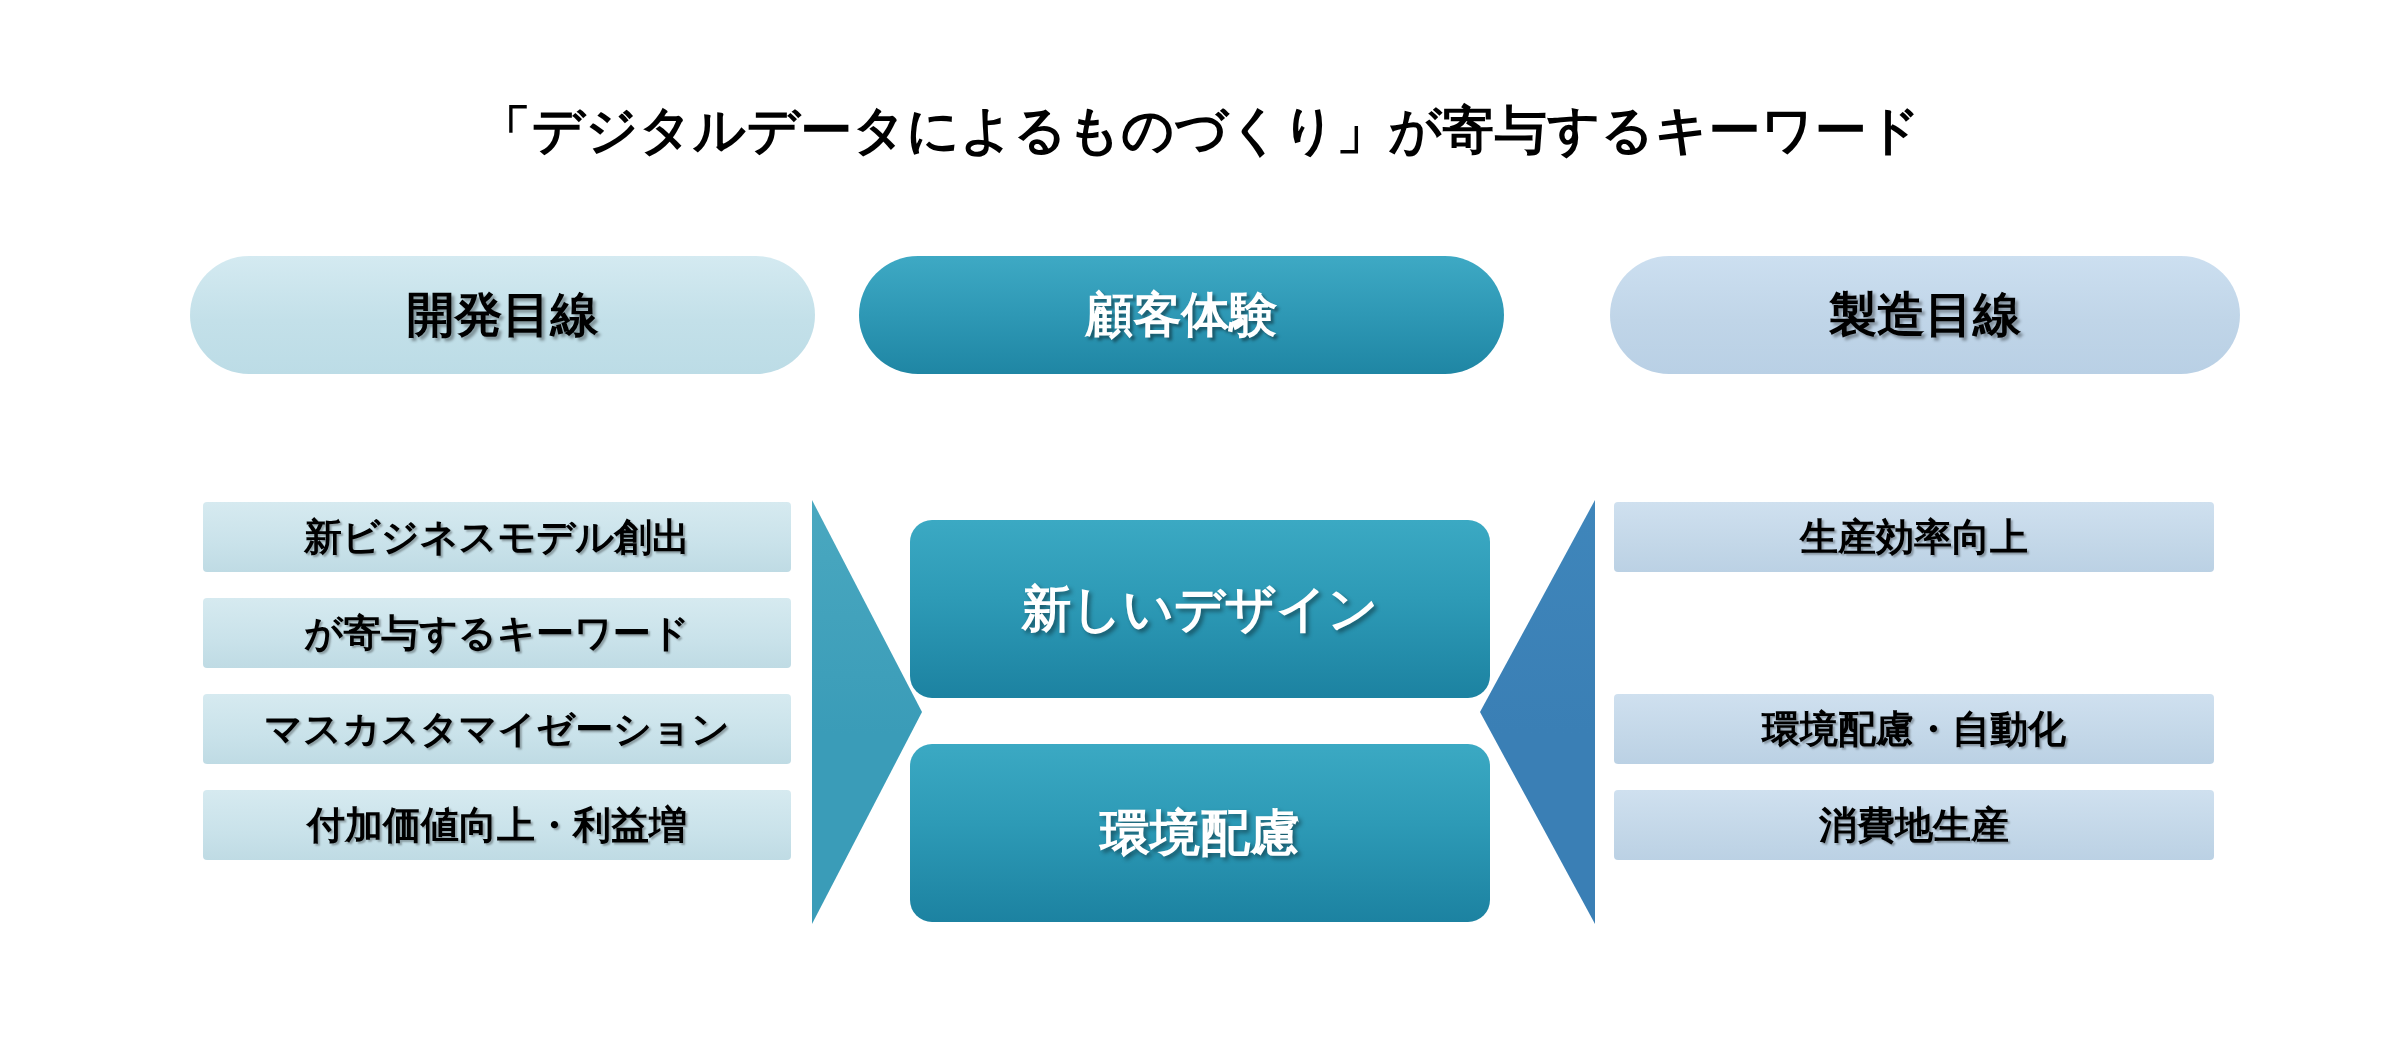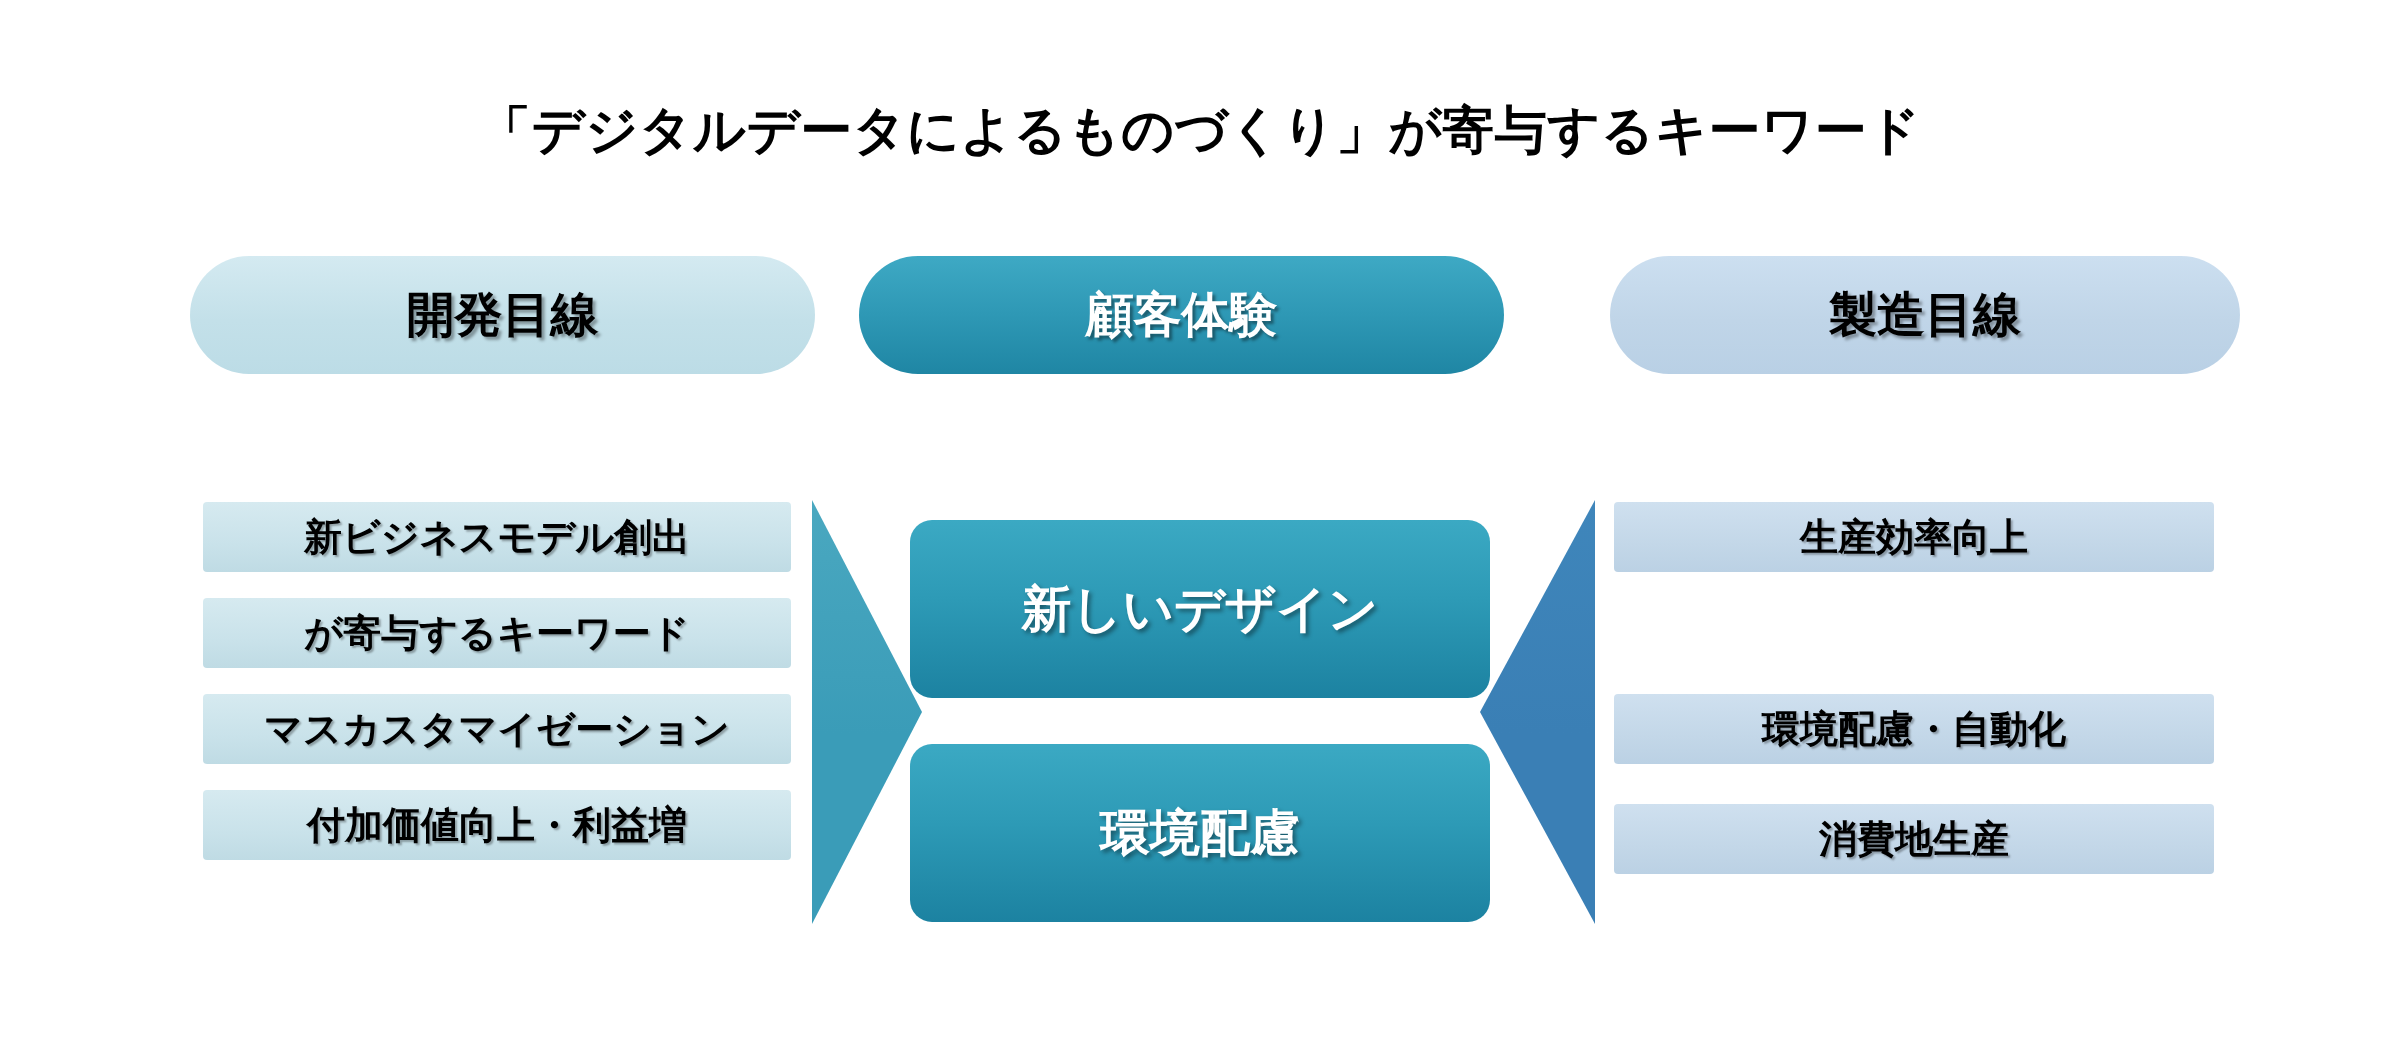--- a/index.html
+++ b/index.html
@@ -153,21 +153,21 @@
 
   <div class="pill pill-right">製造目線</div>
 
   <div class="item item-left" style="top:502px;">新ビジネスモデル創出</div>
   <div class="item item-left" style="top:598px;">が寄与するキーワード</div>
   <div class="item item-left" style="top:694px;">マスカスタマイゼーション</div>
   <div class="item item-left" style="top:790px;">付加価値向上・利益増</div>
 
   <div class="item item-right" style="top:502px;">生産効率向上</div>
   <div class="item item-right" style="top:694px;">環境配慮・自動化</div>
-  <div class="item item-right" style="top:790px;margin-top:14px;">消費地生産</div>
+  <div class="item item-right" style="top:790px;">消費地生産</div>
 
   <div class="center-box center-box-1">新しいデザイン</div>
   <div class="center-box center-box-2">環境配慮</div>
 
   <svg class="arrow arrow-left-to-center" viewBox="0 0 110 424" preserveAspectRatio="none">
     <defs>
       <linearGradient id="gradArrowL" x1="0" y1="0" x2="0" y2="1">
         <stop offset="0%" stop-color="#4aa8c0"></stop>
         <stop offset="55%" stop-color="#3a9cb8"></stop>
         <stop offset="100%" stop-color="#3a9cb8"></stop>

